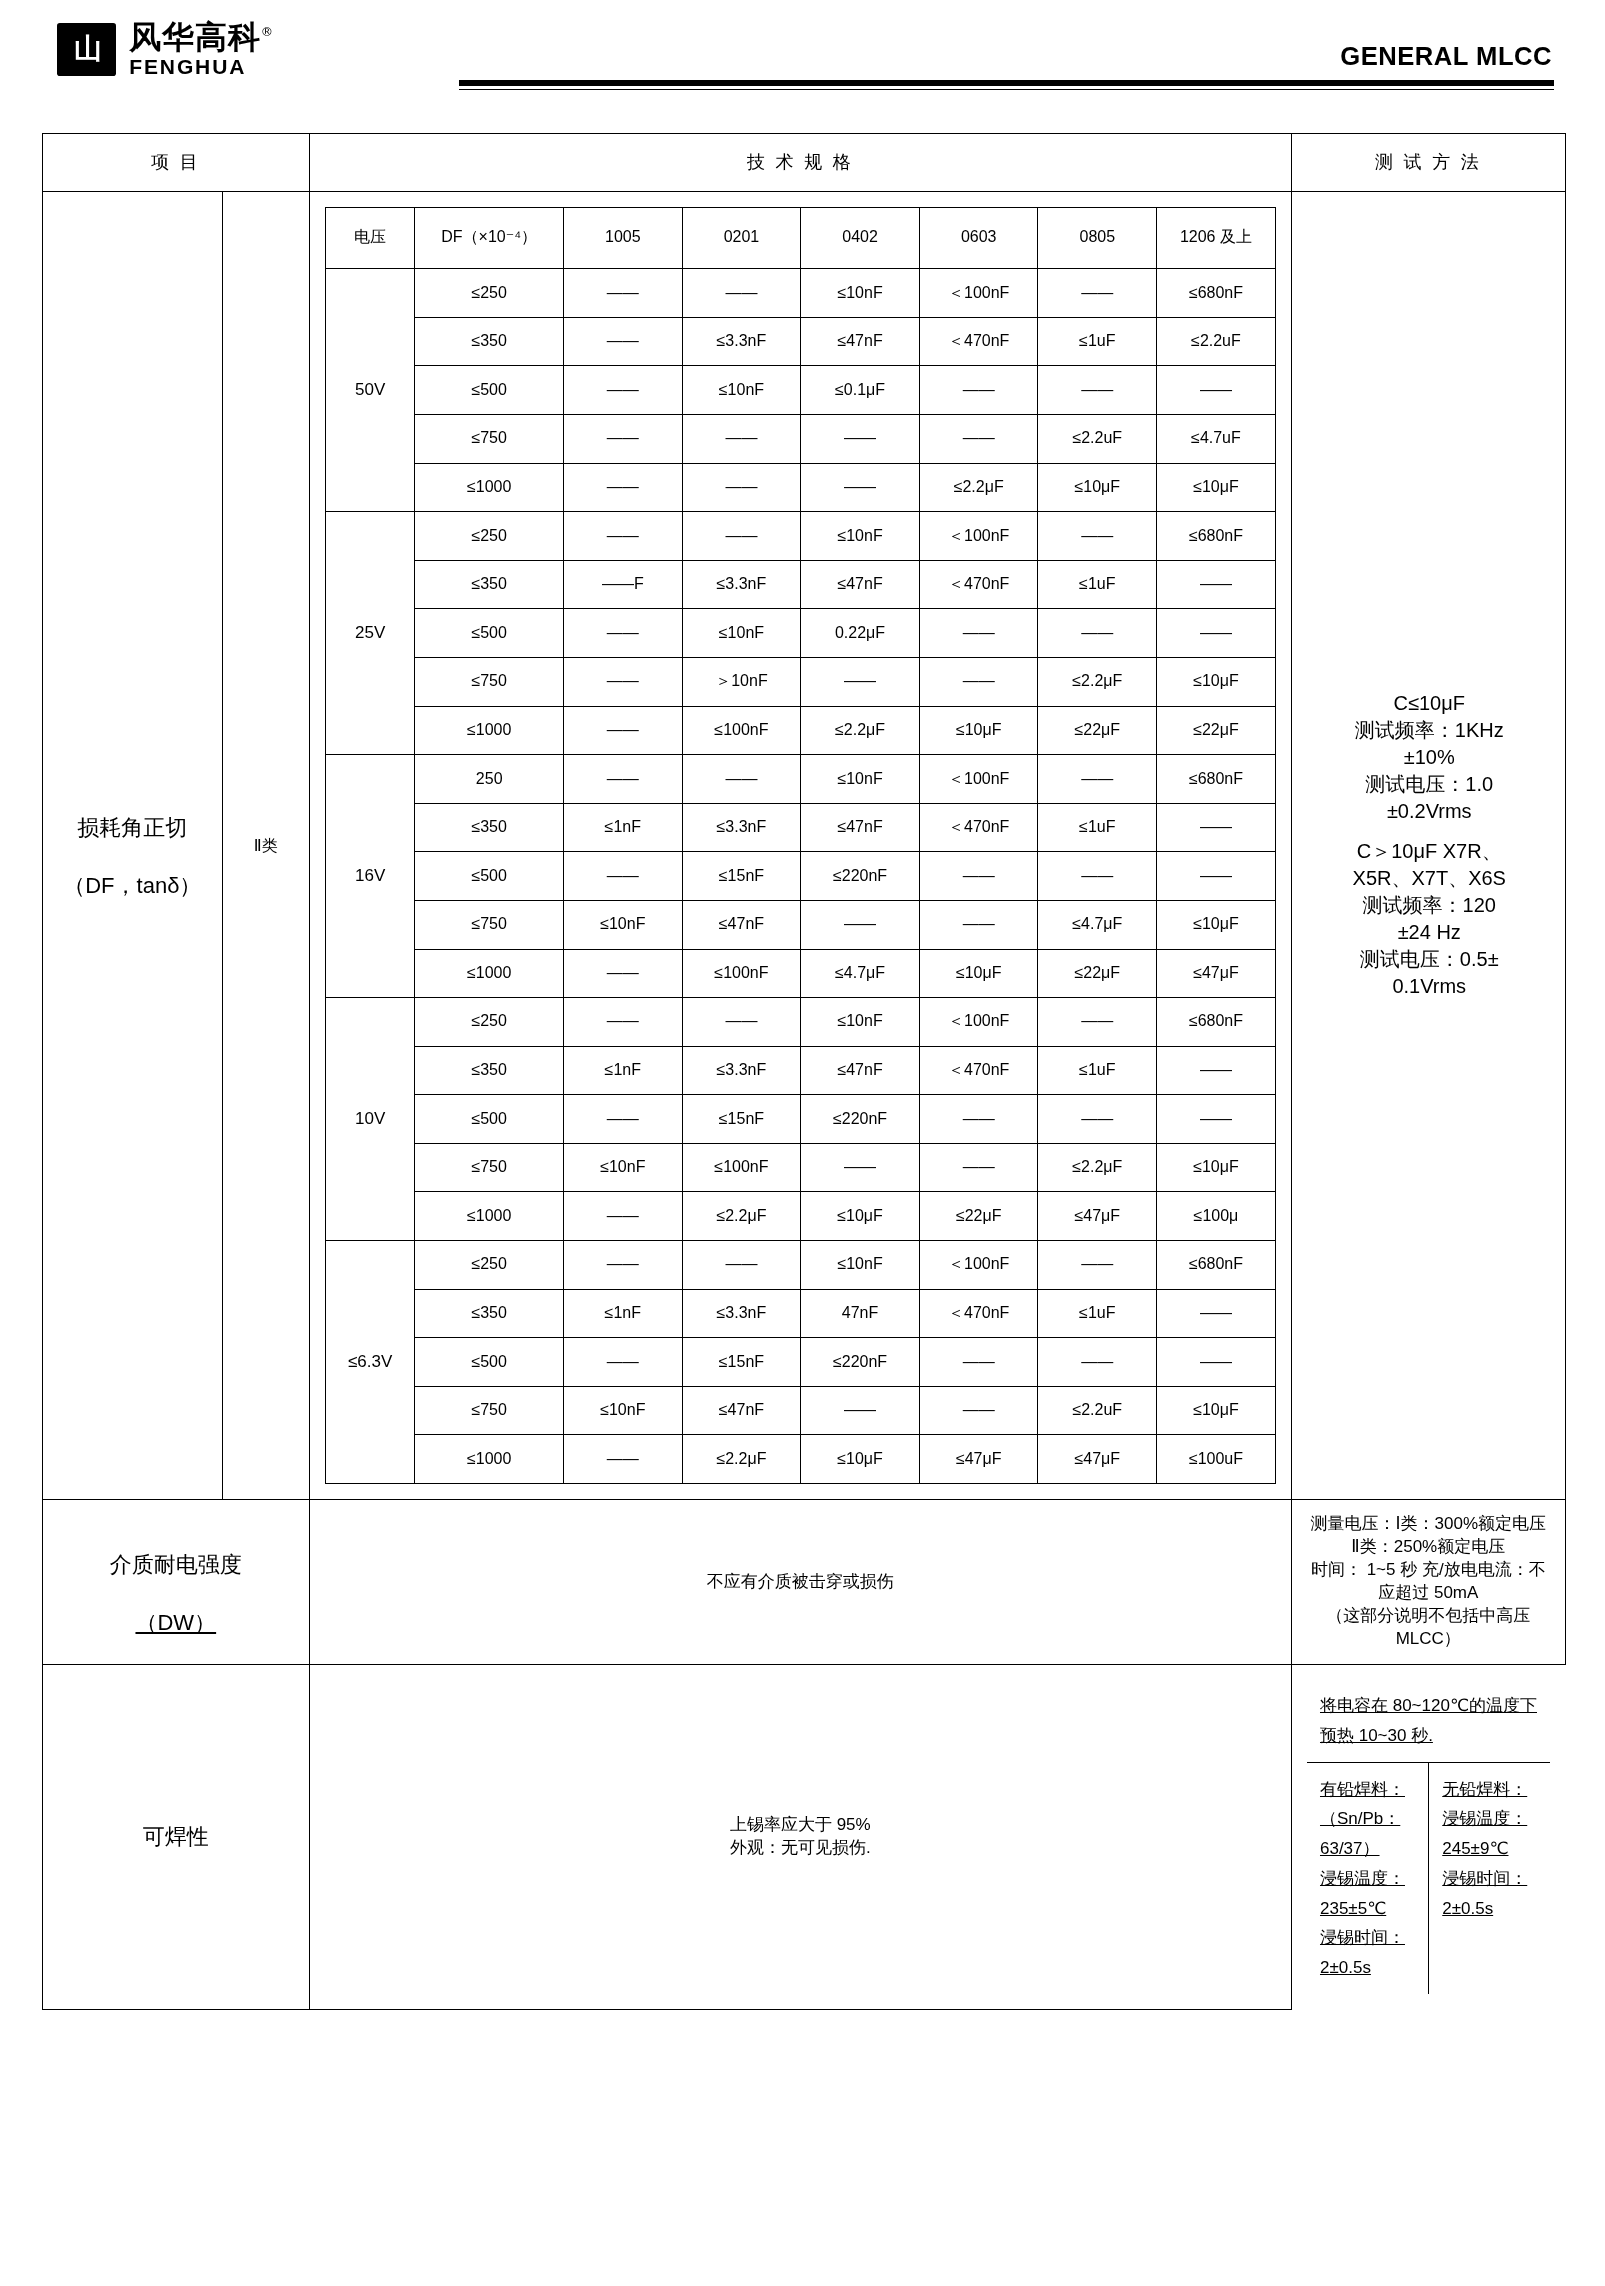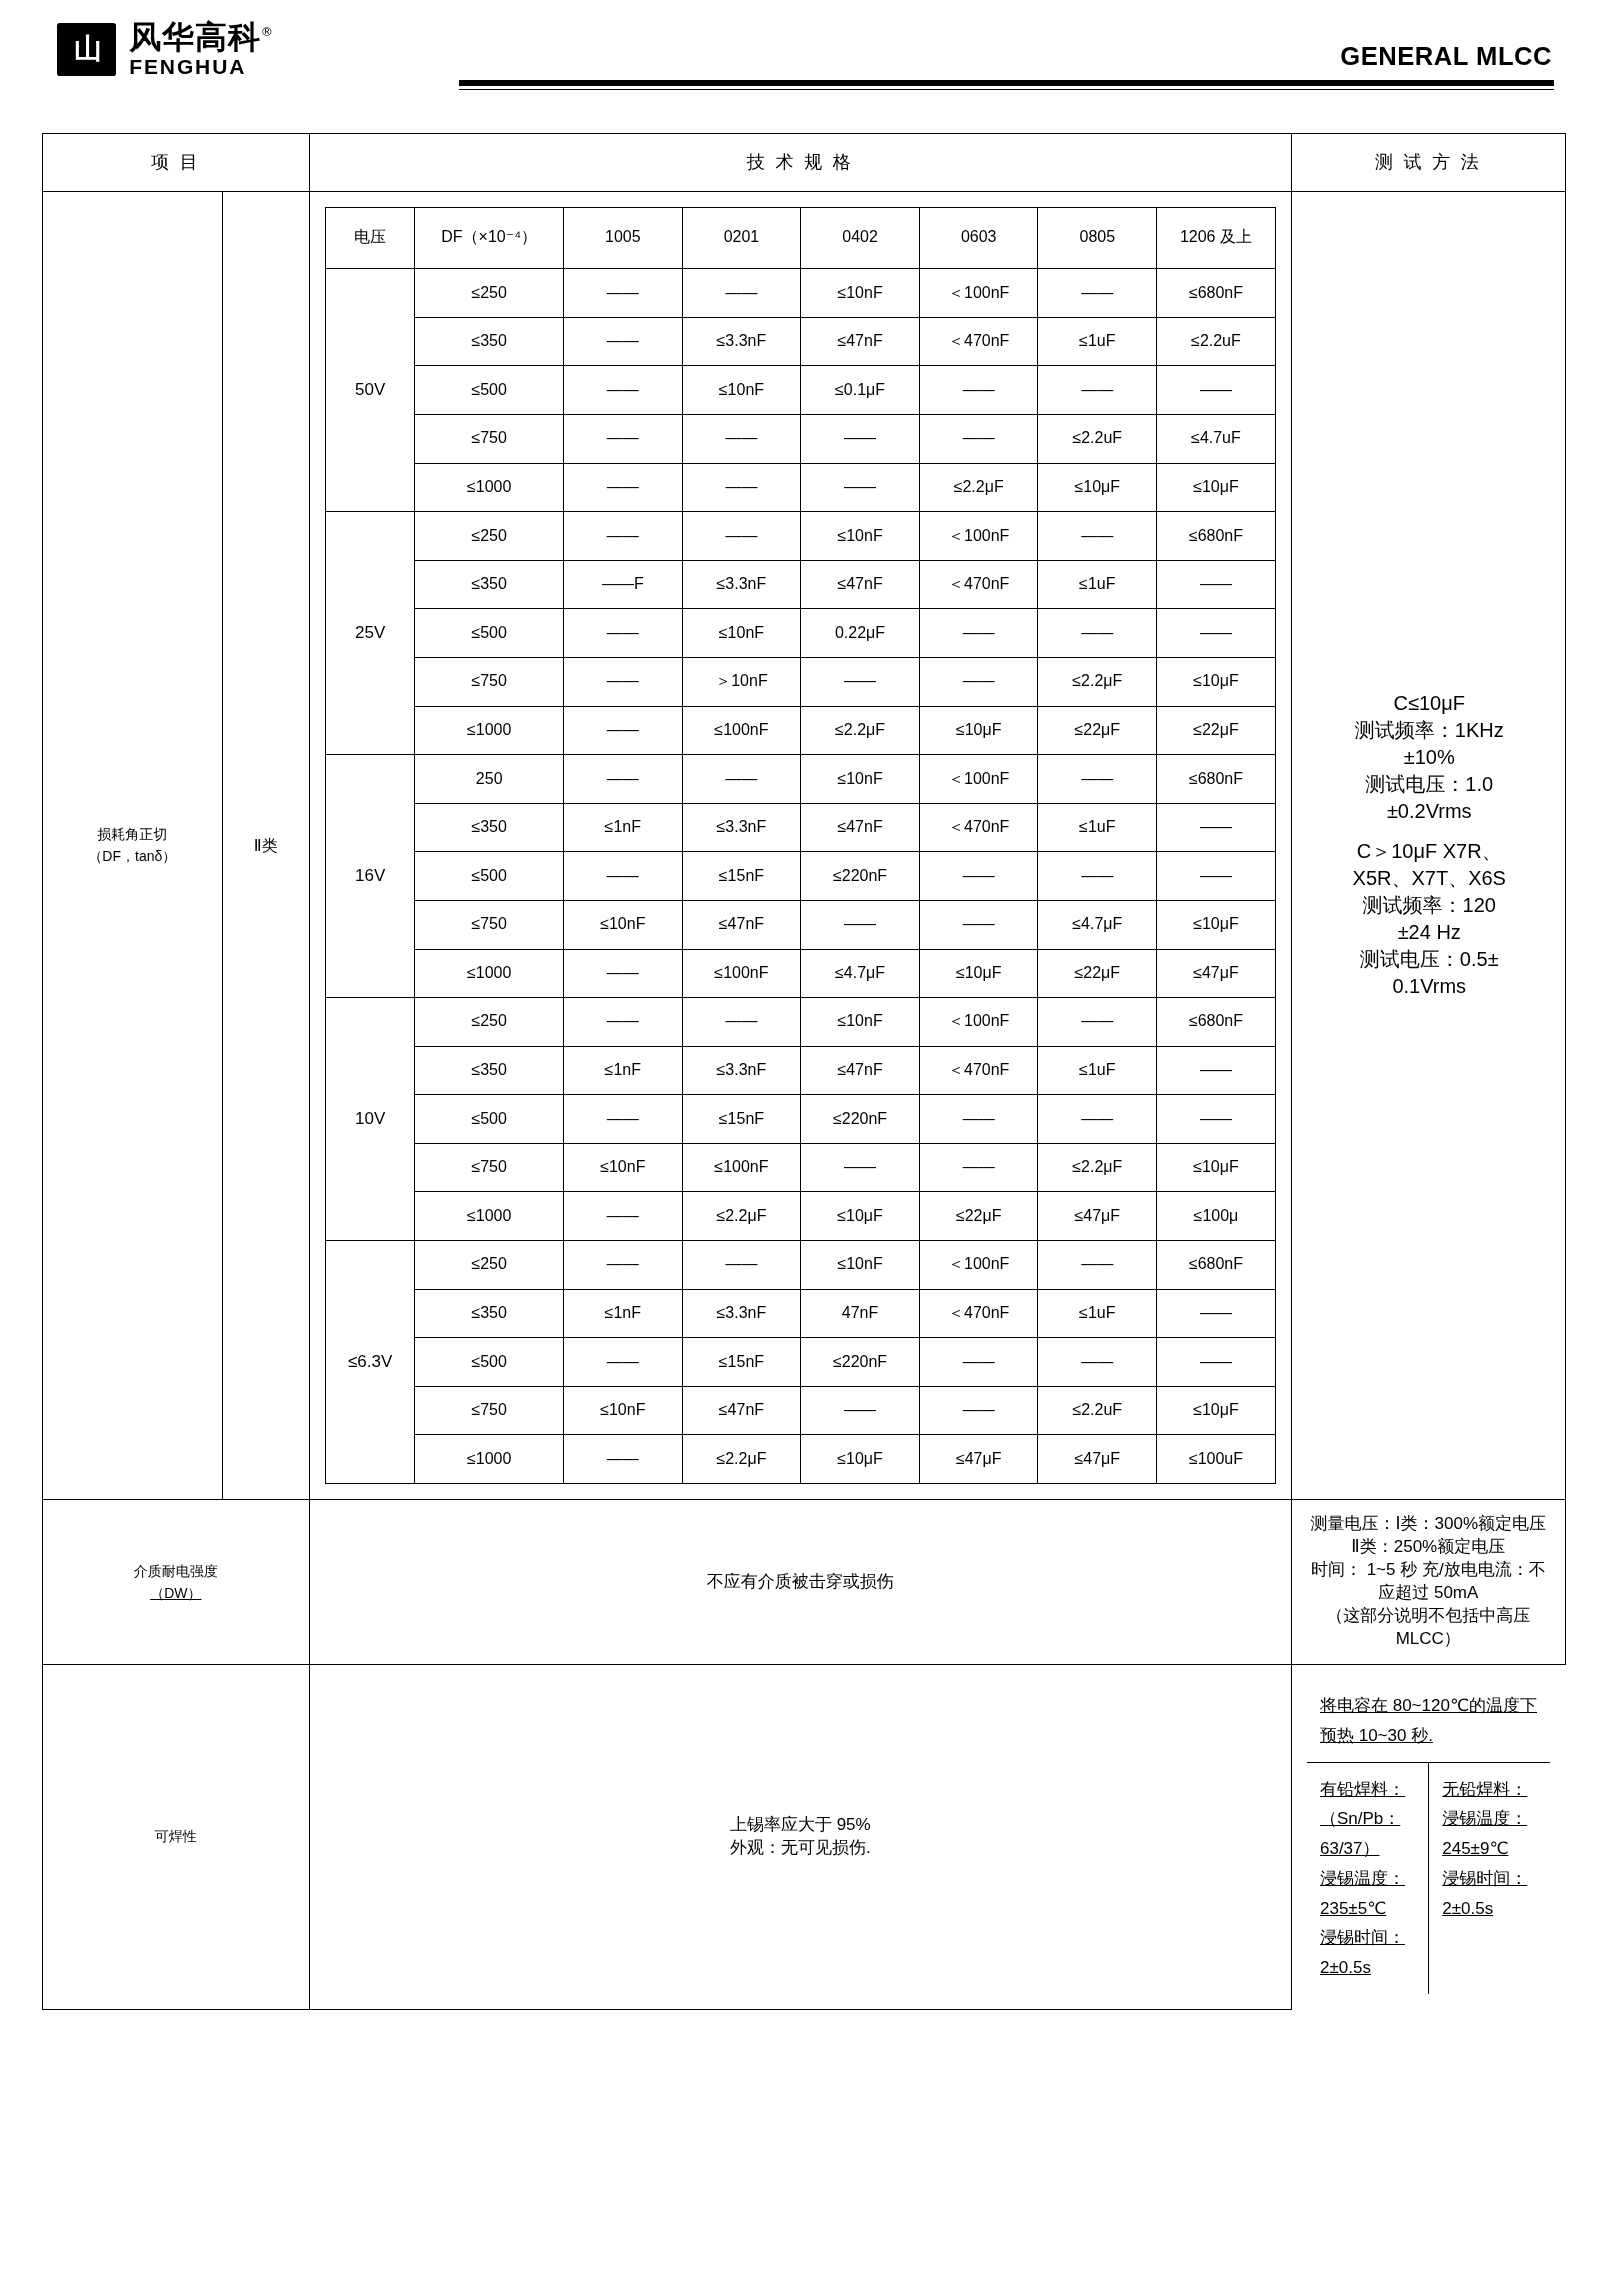--- a/index.html
+++ b/index.html
@@ -100,21 +100,21 @@
   .method-cell{
     text-align:left;
     vertical-align:top;
     padding:9.5px 9.5px 9.5px 11.4px !important;
     font-size:20px;
     line-height:1.55;
   }
   .method-cell .gap{height:13.2px;}
 
   .item-label{
-    font-size:14px;line-height:1.6;
+    font-size:22px;line-height:1.6;margin-top:23px;
   }
   .left-text{text-align:left;padding-left:17px !important;}
   .pad-box{padding:13.2px 15px !important;line-height:1.8;font-size:17px;margin-left:12px;}
   .underline-u{ text-decoration:underline; }
   .nested-table{width:100%;border-collapse:collapse;text-decoration:underline;}
   .nested-table td{border:0.9px solid #000;padding:11.4px 13.2px;text-align:left;vertical-align:top;font-size:17px;line-height:1.75;}
 </style>
 </head>
 <body>
 

